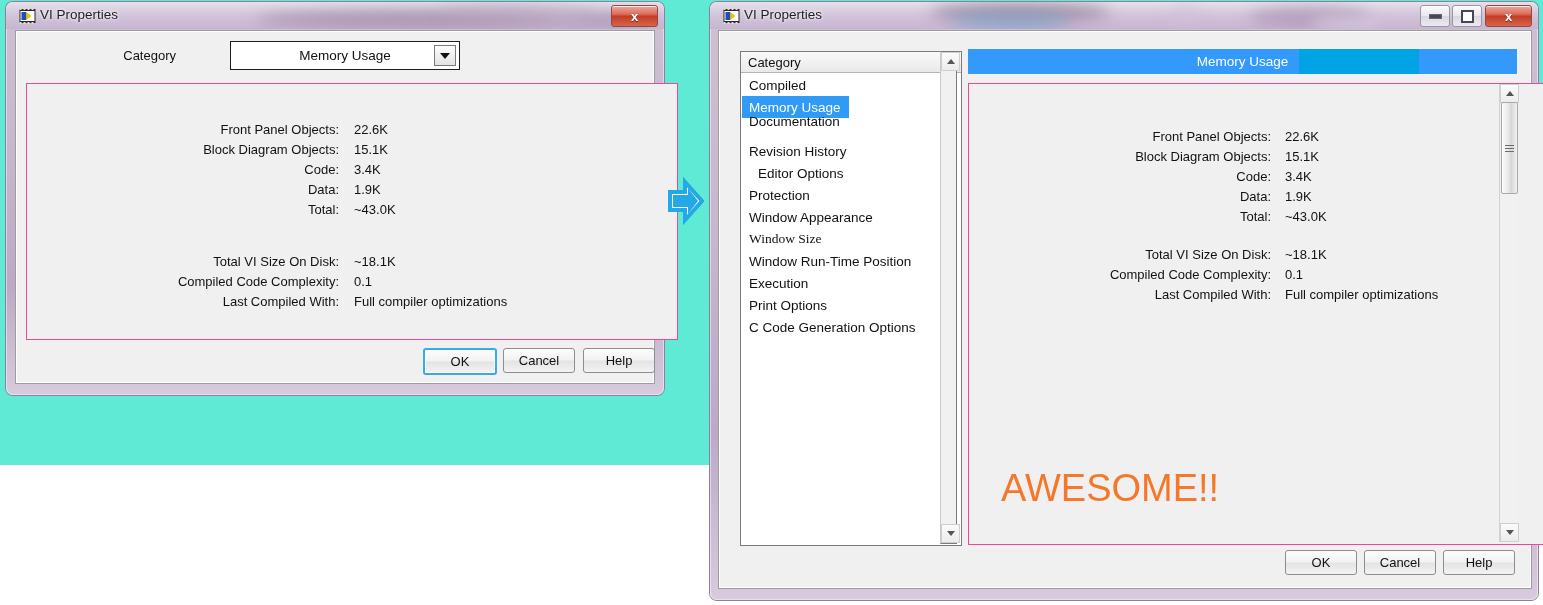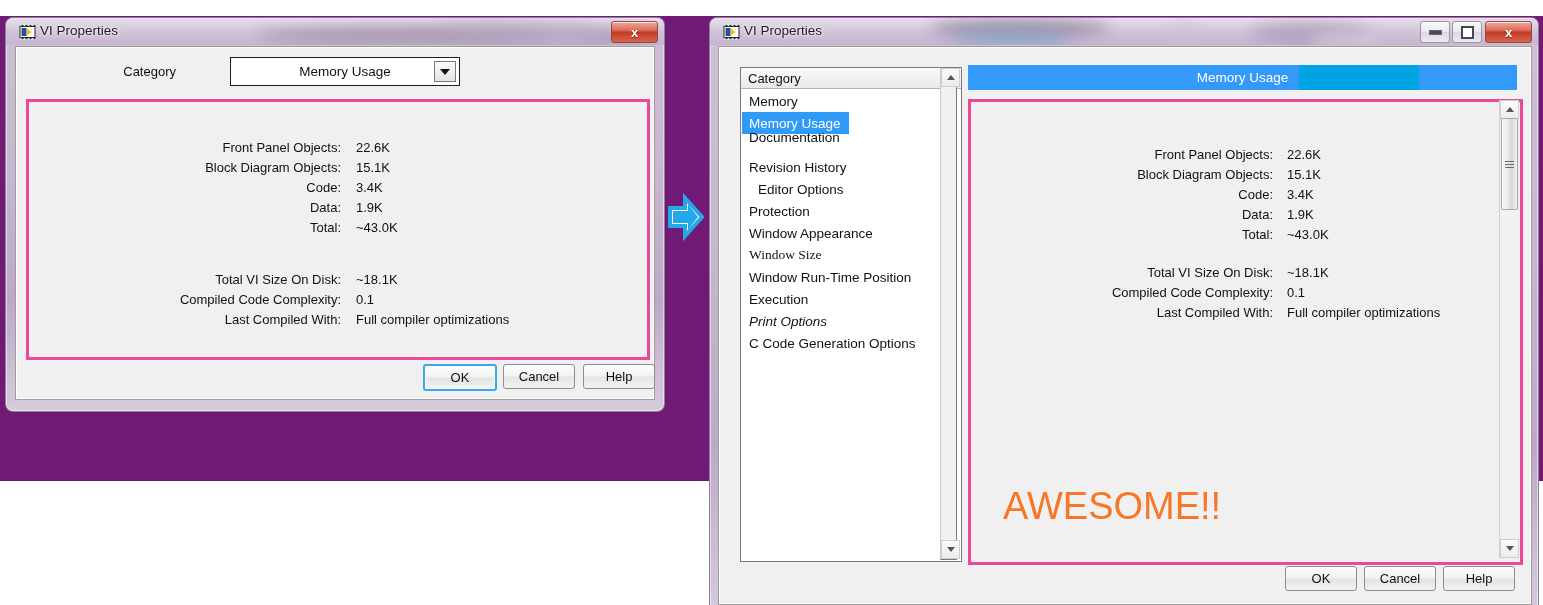--- a/index.html
+++ b/index.html
@@ -2,21 +2,21 @@
 <html><head>
 <meta charset="utf-8">
 <style>
   html, body {
     margin: 0; padding: 0;
     width: 1543px; height: 605px;
     background: #ffffff;
     font-family: "Liberation Sans", sans-serif;
     overflow: hidden;
   }
-  .stage { position: relative; width: 1543px; height: 465px; background:#701a75;margin-top:16px; }
+  .stage { position: relative; width: 1543px; height: 465px; background:#5eead4; }
 
   
   .aero-window { position: absolute; border-radius: 7px; }
   .aero-frame {
     position:absolute; inset:0; border-radius:7px;
     background: linear-gradient(180deg,#cfc0d4 0%, #c7b6cf 40%, #bda9c7 72%, #d8cbdd 100%);
     box-shadow: 0 0 0 1px #8e8099, inset 0 0 0 1px rgba(255,255,255,.45);
   }
   .aero-titlebar {
     position:absolute; left:0; right:0; top:0; height:27px;
@@ -84,21 +84,22 @@
     position:absolute; height:23px; border-radius:3px;
     border:1px solid #8d8d8d;
     background: linear-gradient(180deg,#fdfdfd 0%,#f2f2f2 48%,#e3e3e3 52%,#f3f3f3 100%);
     display:flex; align-items:center; justify-content:center;
     font-size:13px; color:#111;
   }
   .btn.focused { border:2px solid #3aa9e8; box-shadow: inset 0 0 0 1px #ffffff; }
 
   .panel {
     position:absolute; background:#f0f0f0;
-    border:3px solid #ec4899;
+    border:1px solid #ec4899;
+    padding-left:32px;
   }
 
   
   .listbox { position:absolute; background:#fff; border:1px solid #7a7a7a; overflow:hidden; }
   .list-header {
     position:absolute; left:0; right:0; top:0; height:20px;
     background: linear-gradient(180deg,#fafafa,#e9e9e9);
     border-bottom:1px solid #b4b4b4;
     display:flex; align-items:center; padding-left:7px;
     font-size:13px; color:#111;
@@ -269,31 +270,31 @@
       <div class="wbtn close" style="right:6px;">
         <div class="wbtn-glyph">x</div>
       </div>
     </div>
 
     <div class="client" style="left:8px; top:28px; width:812px; height:557px;">
 
       <div class="listbox" style="left:21px; top:20px; width:220px; height:493px;">
         <div class="list-header">Category</div>
         <div id="right-categories">
-            <div class="list-item" style="top: 22px;">Memory</div>
+            <div class="list-item" style="top: 22px;">Compiled</div>
             <div class="list-item selected" style="top: 44px; width: auto; display: inline-flex; padding-right: 8px;">Memory Usage</div>
             <div class="list-item" style="top: 58px;">Documentation</div>
             <div class="list-item" style="top: 88px;">Revision History</div>
             <div class="list-item" style="top: 110px; padding-left: 16px;">Editor Options</div>
             <div class="list-item" style="top: 132px;">Protection</div>
             <div class="list-item" style="top: 154px;">Window Appearance</div>
             <div class="list-item" style="top: 176px; font-family: Liberation Serif, serif;">Window Size</div>
             <div class="list-item" style="top: 198px;">Window Run-Time Position</div>
             <div class="list-item" style="top: 220px; text-align: center;">Execution</div>
-            <div class="list-item" style="top: 242px; font-style: italic;">Print Options</div>
+            <div class="list-item" style="top: 242px;">Print Options</div>
             <div class="list-item" style="top: 264px;">C Code Generation Options</div>
           </div>
       </div>
       <div class="vscroll" style="left:221px; top:20px; width:17px; height:493px; border:1px solid #7a7a7a; border-left:1px solid #c9c9c9; box-sizing:border-box;">
         <div class="sb-btn sb-up">
             <div class="tri-up-s"></div>
           </div>
         <div class="sb-btn sb-dn">
             <div class="tri-dn-s"></div>
           </div>

